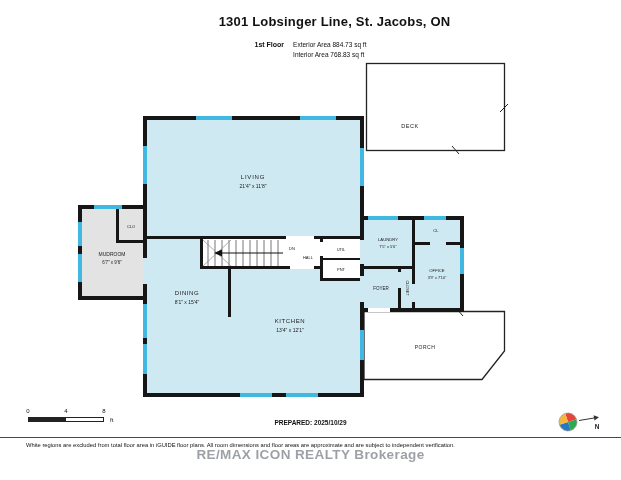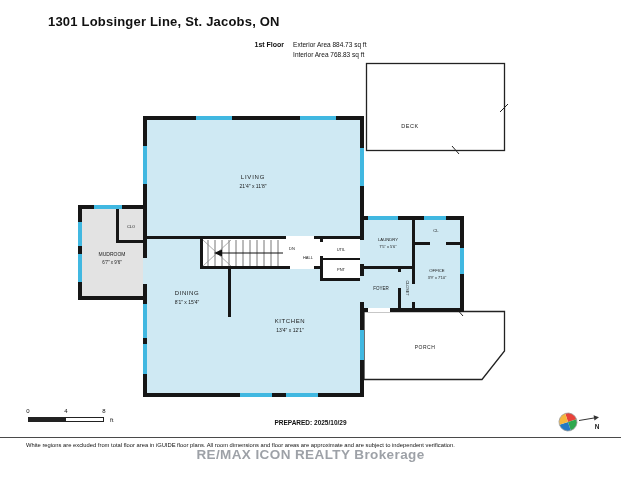--- a/index.html
+++ b/index.html
@@ -1,18 +1,18 @@
 <!DOCTYPE html>
 <html><head>
 <meta charset="utf-8">
 <style>
   html,body{margin:0;padding:0;background:#fff;}
   .page{position:relative;width:621px;height:480px;background:#fff;overflow:hidden;
         font-family:"Liberation Sans",sans-serif;color:#111;}
-  .title{position:absolute;top:14px;left:0;right:0;
+  .title{position:absolute;top:14px;left:0;right:0;text-align:center;
          font-size:13px;font-weight:bold;letter-spacing:.2px;padding-left:48px;}
   .floor-info{position:absolute;top:41px;left:0;right:0;display:flex;
               justify-content:center;align-items:flex-start;gap:9px;font-size:6.5px;}
   .floor-label{font-weight:bold;font-size:7px;}
   .areas{display:flex;flex-direction:column;gap:2px;text-align:left;line-height:1.3;}
   .plan-svg{position:absolute;left:0;top:0;}
   .plan-svg text{font-family:"Liberation Sans",sans-serif;fill:#1a1a1a;}
   .scalebar{position:absolute;left:28px;top:408px;width:110px;height:22px;font-size:6px;}
   .scalebar .num{position:absolute;top:0;transform:translateX(-50%);}
   .bar{position:absolute;left:0;top:9px;width:76px;height:5px;border:1px solid #222;box-sizing:border-box;background:#fff;}

